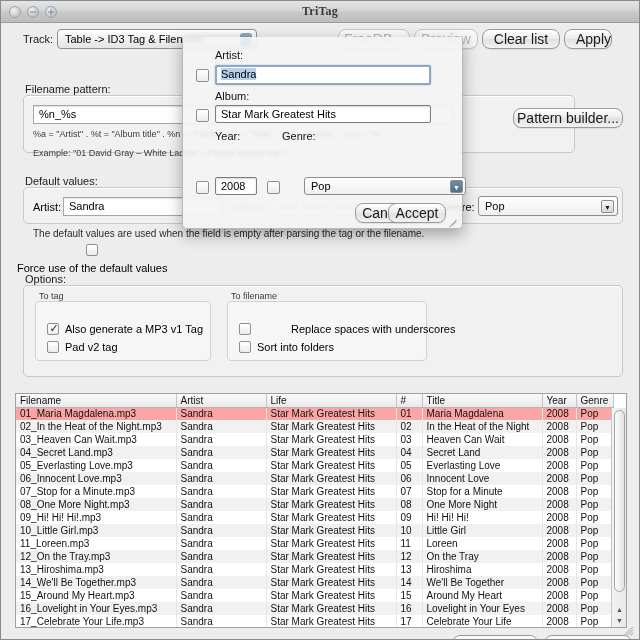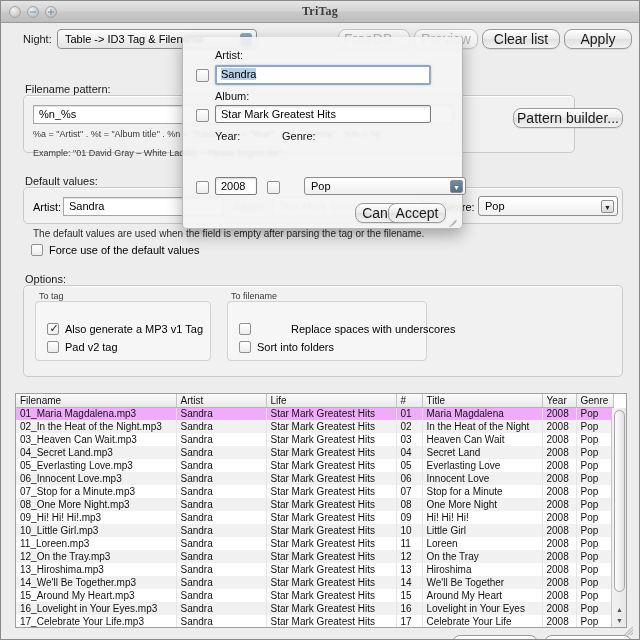--- a/index.html
+++ b/index.html
@@ -67,21 +67,21 @@
     border:1px solid #9a9a9a;
     background:linear-gradient(180deg,#ffffff,#eaeaea 50%,#e0e0e0 51%,#f2f2f2);
     font-size:14px; color:#1a1a1a; text-align:center; line-height:19px;
     box-shadow:0 1px 1px rgba(0,0,0,.07);
   }
   .capsule.dim{ color:#b3b3b3; border-color:#c6c6c6;
     background:linear-gradient(180deg,#fafafa,#f1f1f1); }
   #btnFreedb{ left:337px; top:0; width:72px; }
   #btnPreview{ left:413px; top:0; width:64px; }
   #btnClear{ left:481px; top:0; width:78px; }
-  #btnApply{ left:563px; top:0; width:68px; }
+  #btnApply{ left:563px; top:0; width:48px;text-align:right; }
 
   
   .grouplabel{ position:absolute; font-size:11px; color:#1a1a1a; }
   .box{
     position:absolute;
     border:1px solid #c8c8c8; border-radius:5px;
     background:#f1f1f1;
     box-shadow:0 1px 0 #fff inset;
   }
   #lblPattern{ left:24px; top:60px; }
@@ -117,21 +117,21 @@
     background:linear-gradient(180deg,#ffffff,#f0f0f0);
     padding:3px 20px 0 6px; font-size:11px;
   }
   #dvGenre .arrow{
     position:absolute; right:3px; top:3px; width:13px; height:13px;
     border:1px solid #8d8d8d; border-radius:2px;
     background:linear-gradient(180deg,#f7f7f7,#d9d9d9);
     font-size:7px; text-align:center; line-height:13px; color:#222;
   }
   #dvHelp{ position:absolute; left:32px; top:205px; font-size:10px; color:#2b2b2b; }
-  #forceRow{ position:absolute; left:30px; top:221px; display:flex; align-items:center; gap:6px; }
+  #forceRow{ position:absolute; left:16px; top:221px; display:flex; align-items:center; gap:6px;flex-direction:column; }
 
   .cbx{
     width:12px; height:12px; border:1px solid #8f8f8f; border-radius:2px;
     background:linear-gradient(180deg,#ffffff,#ececec);
     box-shadow:0 1px 0 rgba(255,255,255,.9) inset;
     display:inline-block; position:relative; flex:0 0 auto;
   }
   .cbx.on::after{
     content:"✓"; position:absolute; left:0; top:-3px; width:12px;
     text-align:center; font-size:11px; color:#1c1c1c; line-height:14px;
@@ -158,21 +158,21 @@
     background:linear-gradient(180deg,#fbfbfb,#e9e9e9);
     border-right:1px solid #c4c4c4; border-bottom:1px solid #b4b4b4;
     padding:0 0 0 4px; color:#111;
   }
   tbody td{
     height:13px; padding:0 0 0 4px; white-space:nowrap; overflow:hidden;
     border-right:1px solid #e6e6e6; color:#111;
   }
   tbody tr:nth-child(odd){ background:#ffffff; }
   tbody tr:nth-child(even){ background:#f1f1f1; }
-  tbody tr:nth-child(1) td{ background:#f0abfc; }
+  tbody tr:nth-child(1) td{ background:#fca5a5; }
   #scroll{
     position:absolute; right:0; top:14px; bottom:0; width:15px;
     background:linear-gradient(90deg,#f2f2f2,#e7e7e7);
     border-left:1px solid #c6c6c6;
   }
   #thumb{
     position:absolute; left:2px; top:2px; width:11px; height:182px;
     border-radius:6px; border:1px solid #a5a5a5;
     background:linear-gradient(90deg,#fdfdfd,#e2e2e2);
   }
@@ -241,21 +241,21 @@
           <span class="gl"></span>
           <span class="gv"></span>
         </div>
     </div>
     <div id="title">TriTag</div>
   </div>
 
   <div id="content">
 
     <div id="toprow">
-      <div id="modeLabel" class="lbl">Night:</div>
+      <div id="modeLabel" class="lbl">Track:</div>
       <div id="modePopup">
         <span>Table -&gt; ID3 Tag &amp; Filename</span>
         <span class="arrows"></span>
       </div>
       <div id="btnFreedb" class="capsule dim">FreeDB...</div>
       <div id="btnPreview" class="capsule dim">Preview</div>
       <div id="btnClear" class="capsule">Clear list</div>
       <div id="btnApply" class="capsule">Apply</div>
     </div>
 

